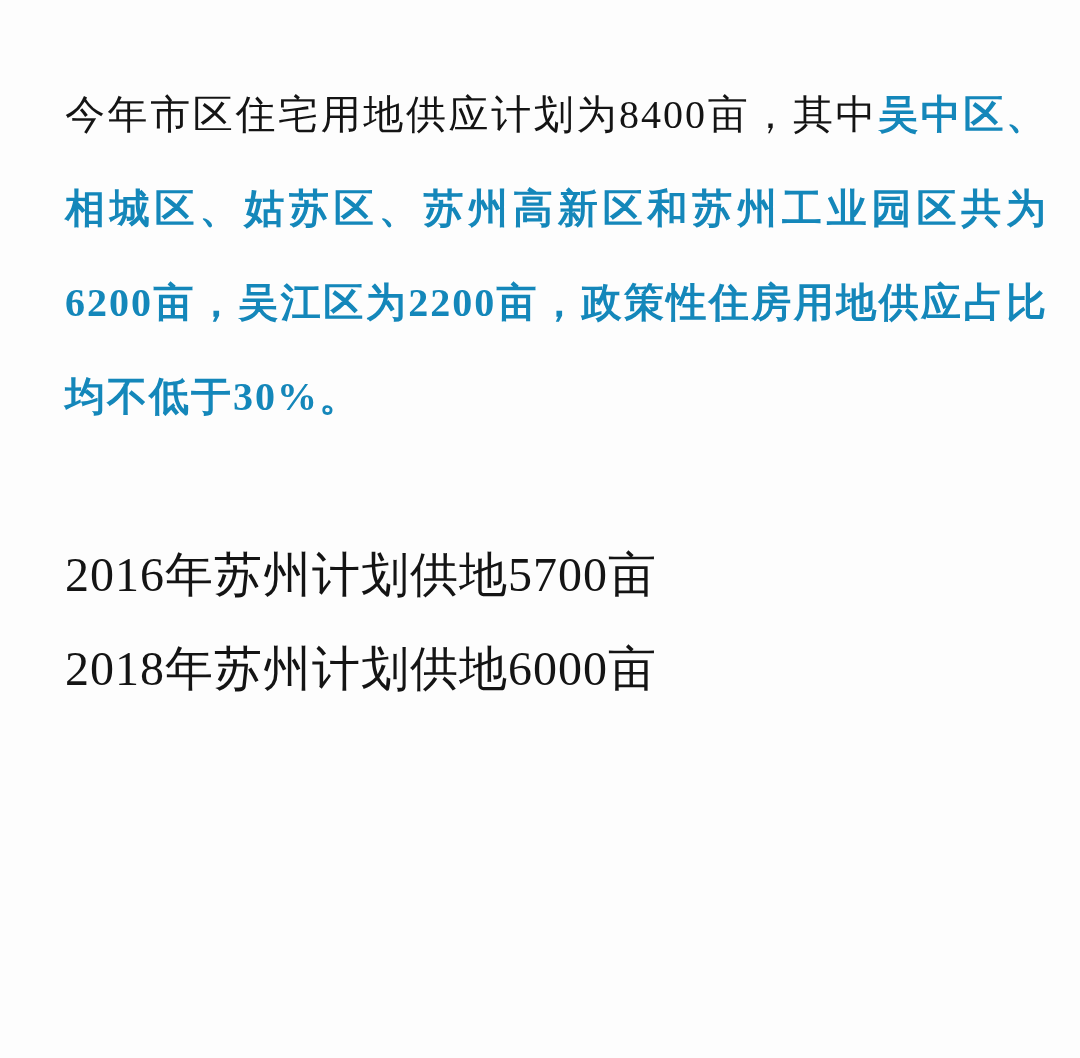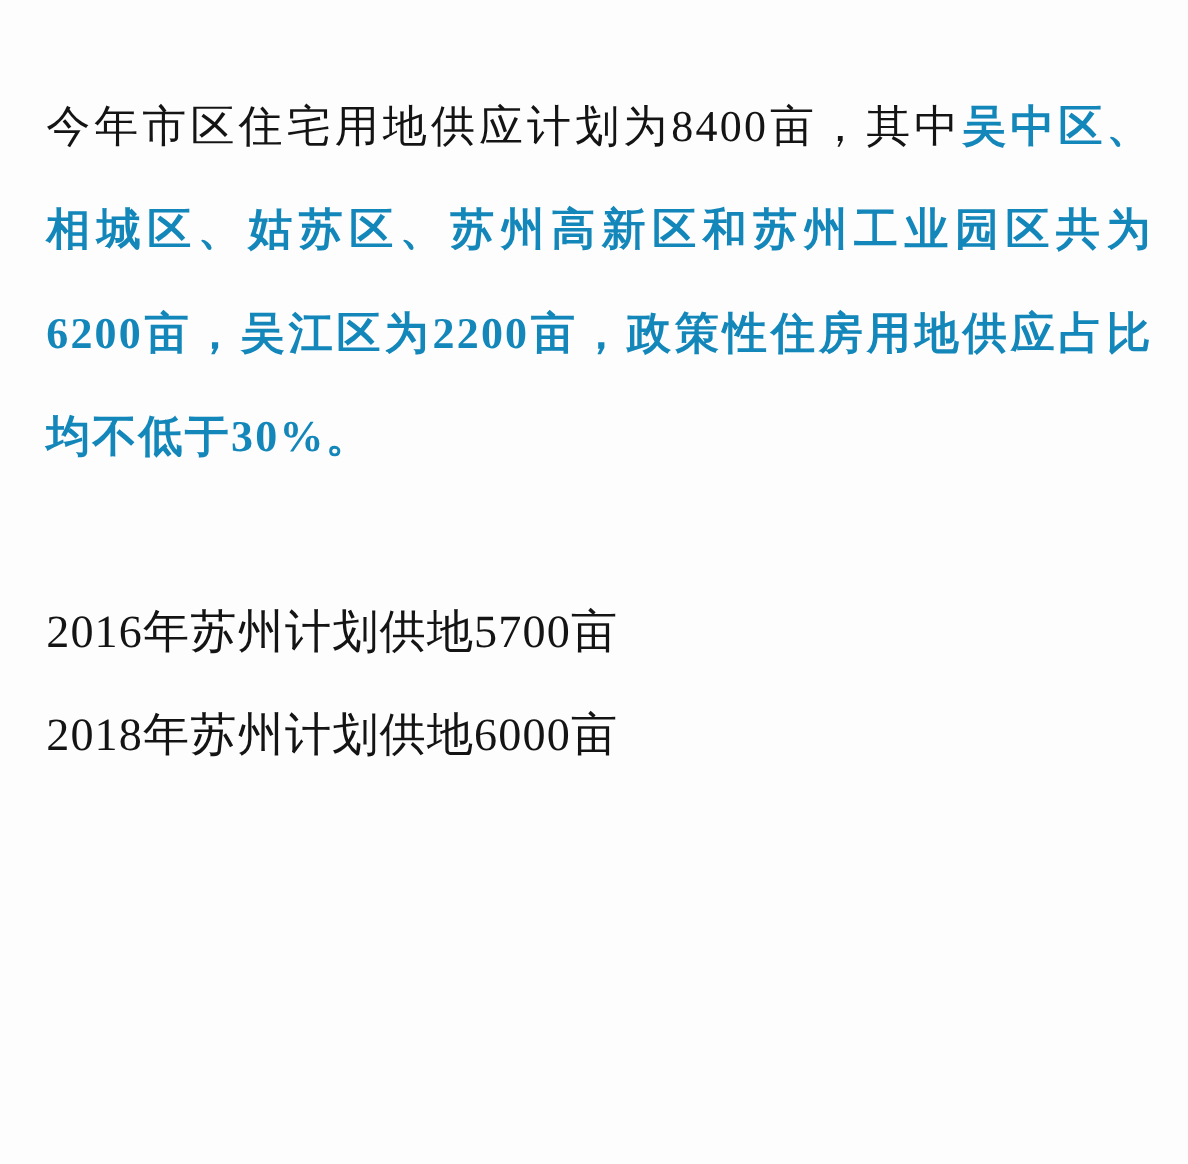--- a/index.html
+++ b/index.html
@@ -10,20 +10,21 @@
   body {
     width: 1080px;
     height: 1058px;
     overflow: hidden;
     font-family: "Liberation Serif", "DejaVu Serif", serif;
     color: #141414;
     box-sizing: border-box;
   }
   .doc {
     padding: 68px 32px 60px 42px;
+    margin-left: 23px;
   }
   .para {
     font-size: 40px;
     line-height: 94px;
     letter-spacing: 2px;
     text-align: justify;
     text-justify: inter-character;
     margin: 0;
   }
   .para .black-run {
@@ -33,21 +34,21 @@
   .para .blue-run {
     color: #1487ba;
     font-weight: 700;
   }
   .supply-list {
     margin: 84px 0 0 0;
     padding: 0;
     list-style: none;
   }
   .supply-list li {
-    font-size: 42px;
+    font-size: 48px;
     line-height: 94px;
     letter-spacing: 1px;
     white-space: nowrap;
     color: #141414;
   }
 </style>
 </head>
 <body>
 
 <div class="doc">

